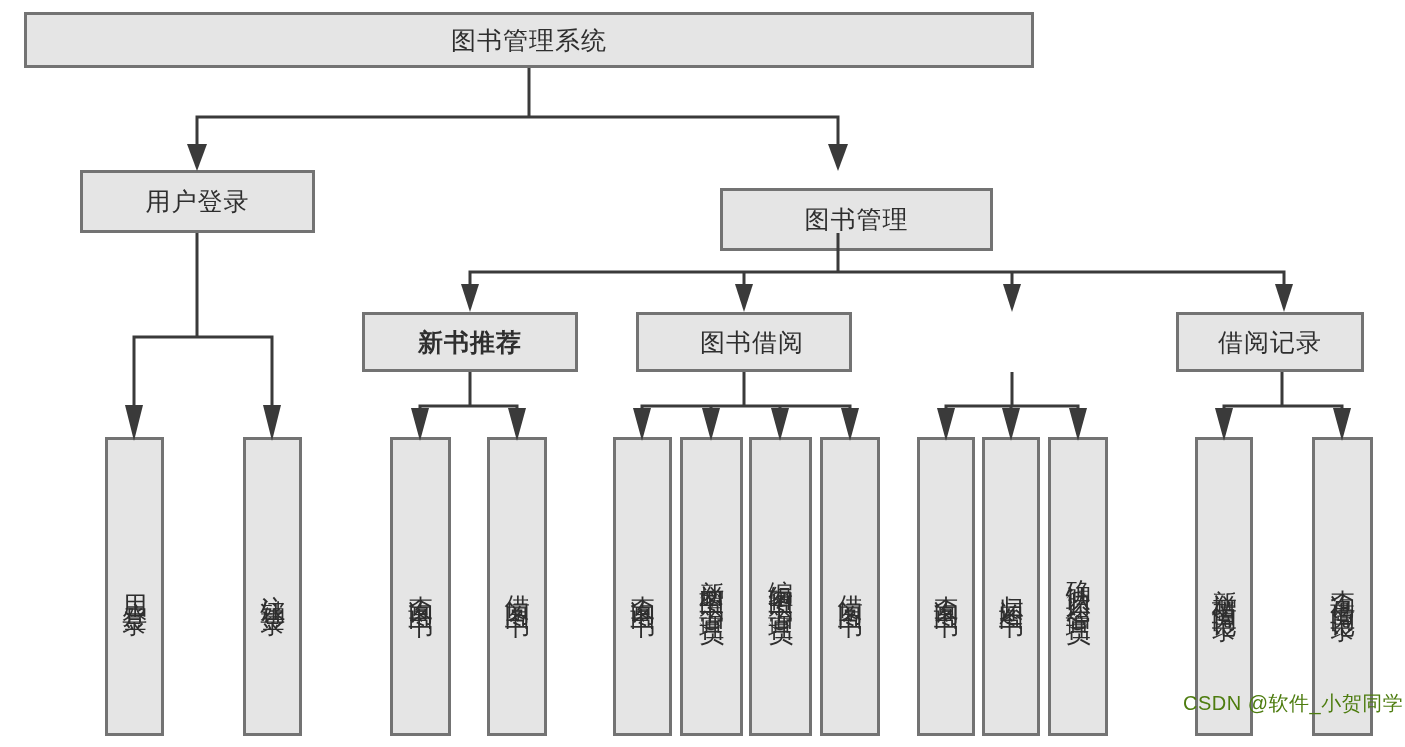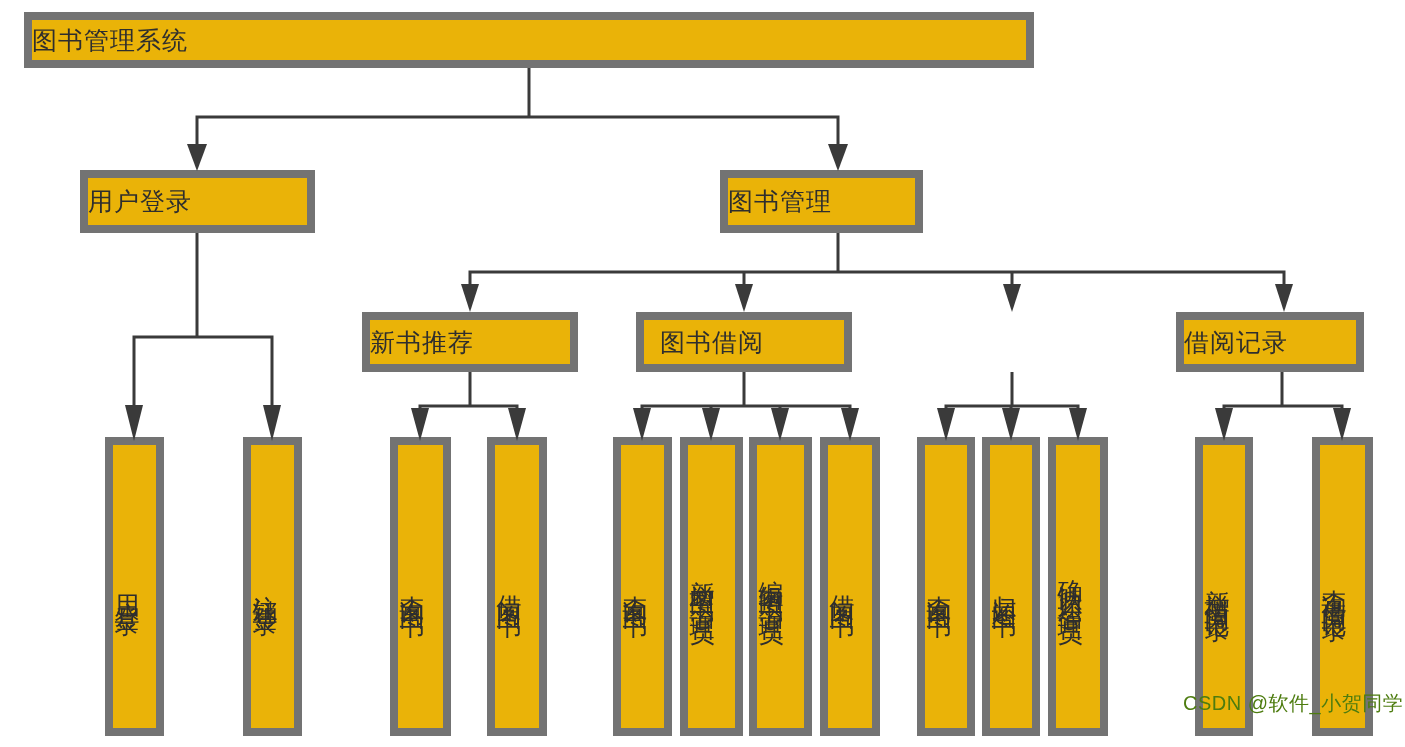--- a/index.html
+++ b/index.html
@@ -7,23 +7,23 @@
     position:relative;
     width:1405px;height:747px;
     background:#ffffff;
     font-family:"Liberation Sans","DejaVu Sans",sans-serif;
     overflow:hidden;
   }
   .connectors{position:absolute;left:0;top:0;z-index:2;pointer-events:none;}
   .box{
     position:absolute;
     box-sizing:border-box;
-    background:#eab308;
-    border:8px solid #737373;
-    display:flex;align-items:center;justify-content:flex-start;
+    background:#e5e5e5;
+    border:3px solid #737373;
+    display:flex;align-items:center;justify-content:center;
     z-index:1;
     color:#2e2e2e;
   }
   .hlabel{
     font-size:25px;
     letter-spacing:1px;
     white-space:nowrap;
     color:#2e2e2e;
   }
   .vlabel{
@@ -96,25 +96,25 @@
     </g>
   </svg>
 
   <div class="box" style="left:24px;top:12px;width:1010px;height:56px;">
     <span class="hlabel">图书管理系统</span>
   </div>
 
   <div class="box" style="left:80px;top:170px;width:235px;height:63px;">
     <span class="hlabel">用户登录</span>
   </div>
-  <div class="box" style="left:720px;top:170px;width:203px;height:63px;">
+  <div class="box" style="left:720px;top:188px;width:273px;height:63px;">
     <span class="hlabel">图书管理</span>
   </div>
 
-  <div class="box" style="left:362px;top:312px;width:216px;height:60px;">
+  <div class="box" style="left:362px;top:312px;width:216px;height:60px;font-weight:bold;">
     <span class="hlabel">新书推荐</span>
   </div>
   <div class="box" style="left:636px;top:312px;width:216px;height:60px;padding-left:16px;">
     <span class="hlabel">图书借阅</span>
   </div>
   <div class="box" style="left:1176px;top:312px;width:188px;height:60px;">
     <span class="hlabel">借阅记录</span>
   </div>
 
   <div class="box" style="left:105px;top:437px;width:59px;height:299px;">

